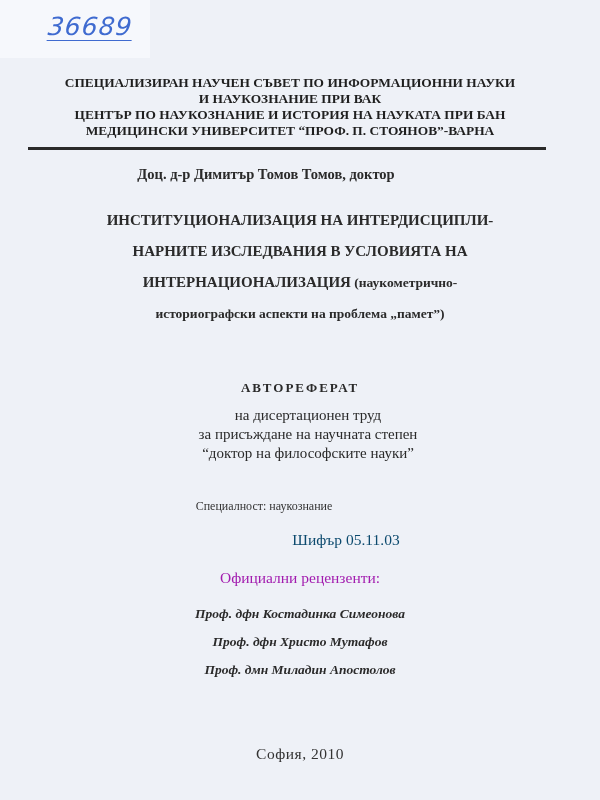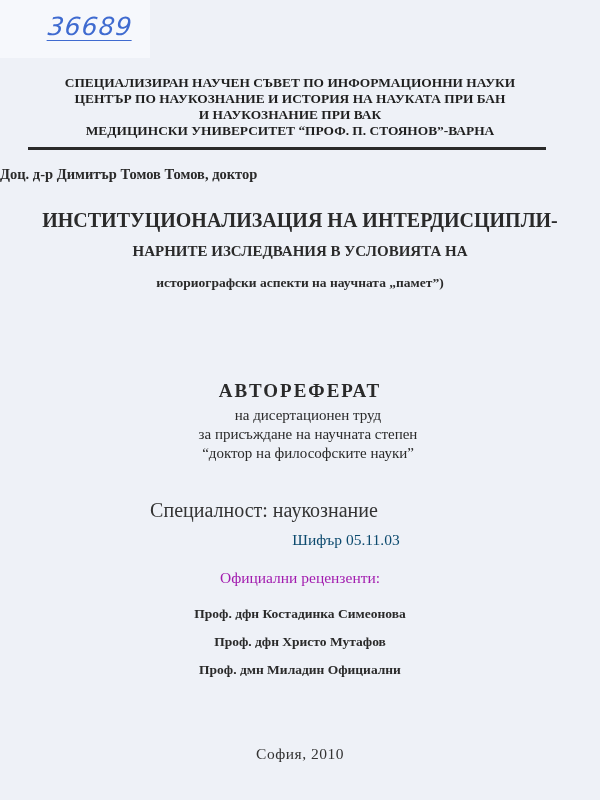--- a/index.html
+++ b/index.html
@@ -26,97 +26,98 @@
     position: absolute; left: 20px; width: 540px; top: 75px;
     text-align: center; font-weight: bold; font-size: 13.4px;
     line-height: 16px; color: #1f1f1f;
   }
   .divider {
     position: absolute; left: 28px; top: 147px; width: 518px; height: 2.5px;
     background: #2a2a2a;
   }
   .author {
     position: absolute; left: 0; width: 532px; top: 166px;
-    font-weight: bold; font-size: 14.5px; color: #2a2a2a;
+    text-align: center; font-weight: bold; font-size: 14.5px; color: #2a2a2a;
   }
   .title {
     position: absolute; left: 40px; width: 520px; top: 205px;
     text-align: center; font-weight: bold; color: #2a2a2a;
   }
   .title .line { display: block; height: 31px; line-height: 31px; font-size: 15px; }
-  .title .big { font-size: 20px; text-align: center; }
+  .title .big { font-size: 15px; text-align: center; }
   .title .paren { font-size: 13.5px; }
   .abstract-head {
     position: absolute; left: 0; width: 600px; top: 380px;
-    text-align: center; font-weight: bold; font-size: 19px;
+    text-align: center; font-weight: bold; font-size: 13px;
     letter-spacing: 2px; color: #2a2a2a;
   }
   .abstract-sub {
     position: absolute; left: 0; width: 600px; top: 406px;
     text-align: center; font-size: 15px; line-height: 19px; color: #2a2a2a; padding-left: 8px;
   }
   .specialty {
     position: absolute; left: 0; width: 528px; top: 499px;
-    text-align: center; font-size: 20px; color: #333;
+    text-align: center; font-size: 12px; color: #333;
   }
   .code {
     position: absolute; left: 0; width: 600px; top: 531px;
     text-align: center; font-size: 15.5px; color: #0c4a6e; margin-left: 46px;
   }
   .reviewers-label {
     position: absolute; left: 0; width: 600px; top: 569px;
     text-align: center; font-size: 15.5px; color: #a21caf;
   }
   .reviewers {
     position: absolute; left: 0; width: 600px; top: 605px;
     text-align: center; font-weight: bold; font-size: 13.5px; color: #2a2a2a;
   }
-  .reviewers .rv { display: block; height: 28px; line-height: 18px; }
+  .reviewers .rv { display: block; height: 28px; line-height: 18px; font-style: italic; }
   .place {
     position: absolute; left: 0; width: 600px; top: 712px;
     text-align: center; font-size: 15.5px; color: #333; letter-spacing: 0.5px; margin-top: 33px;
   }
 </style>
 </head>
 <body>
 
 <div class="page">
 
   <div class="stamp">
     <div class="inv-number">36689</div>
   </div>
 
   <div class="institutions">
     <div>СПЕЦИАЛИЗИРАН НАУЧЕН СЪВЕТ ПО ИНФОРМАЦИОННИ НАУКИ</div>
+    <div>И НАУКОЗНАНИЕ ПРИ ВАК</div>
     <div>ЦЕНТЪР ПО НАУКОЗНАНИЕ И ИСТОРИЯ НА НАУКАТА ПРИ БАН</div>
-    <div>И НАУКОЗНАНИЕ ПРИ ВАК</div>
     <div>МЕДИЦИНСКИ УНИВЕРСИТЕТ “ПРОФ. П. СТОЯНОВ”-ВАРНА</div>
   </div>
 
   <div class="divider"></div>
 
   <div class="author">Доц. д-р Димитър Томов Томов, доктор</div>
 
   <div class="title">
     <span class="line big">ИНСТИТУЦИОНАЛИЗАЦИЯ НА ИНТЕРДИСЦИПЛИ-</span>
     <span class="line">НАРНИТЕ ИЗСЛЕДВАНИЯ В УСЛОВИЯТА НА</span>
-    <span class="line paren">историографски аспекти на научната „памет”)</span>
+    <span class="line"><span>ИНТЕРНАЦИОНАЛИЗАЦИЯ</span><span class="paren"> (наукометрично-</span></span>
+    <span class="line paren">историографски аспекти на проблема „памет”)</span>
   </div>
 
   <div class="abstract-head">АВТОРЕФЕРАТ</div>
   <div class="abstract-sub">
     <div>на дисертационен труд</div>
     <div>за присъждане на научната степен</div>
     <div>“доктор на философските науки”</div>
   </div>
 
   <div class="specialty">Специалност: наукознание</div>
   <div class="code">Шифър 05.11.03</div>
 
   <div class="reviewers-label">Официални рецензенти:</div>
   <div class="reviewers">
     <span class="rv">Проф. дфн Костадинка Симеонова</span>
     <span class="rv">Проф. дфн Христо Мутафов</span>
-    <span class="rv">Проф. дмн Миладин Официални</span>
+    <span class="rv">Проф. дмн Миладин Апостолов</span>
   </div>
 
   <div class="place">София, 2010</div>
 </div>
 
 </body></html>

